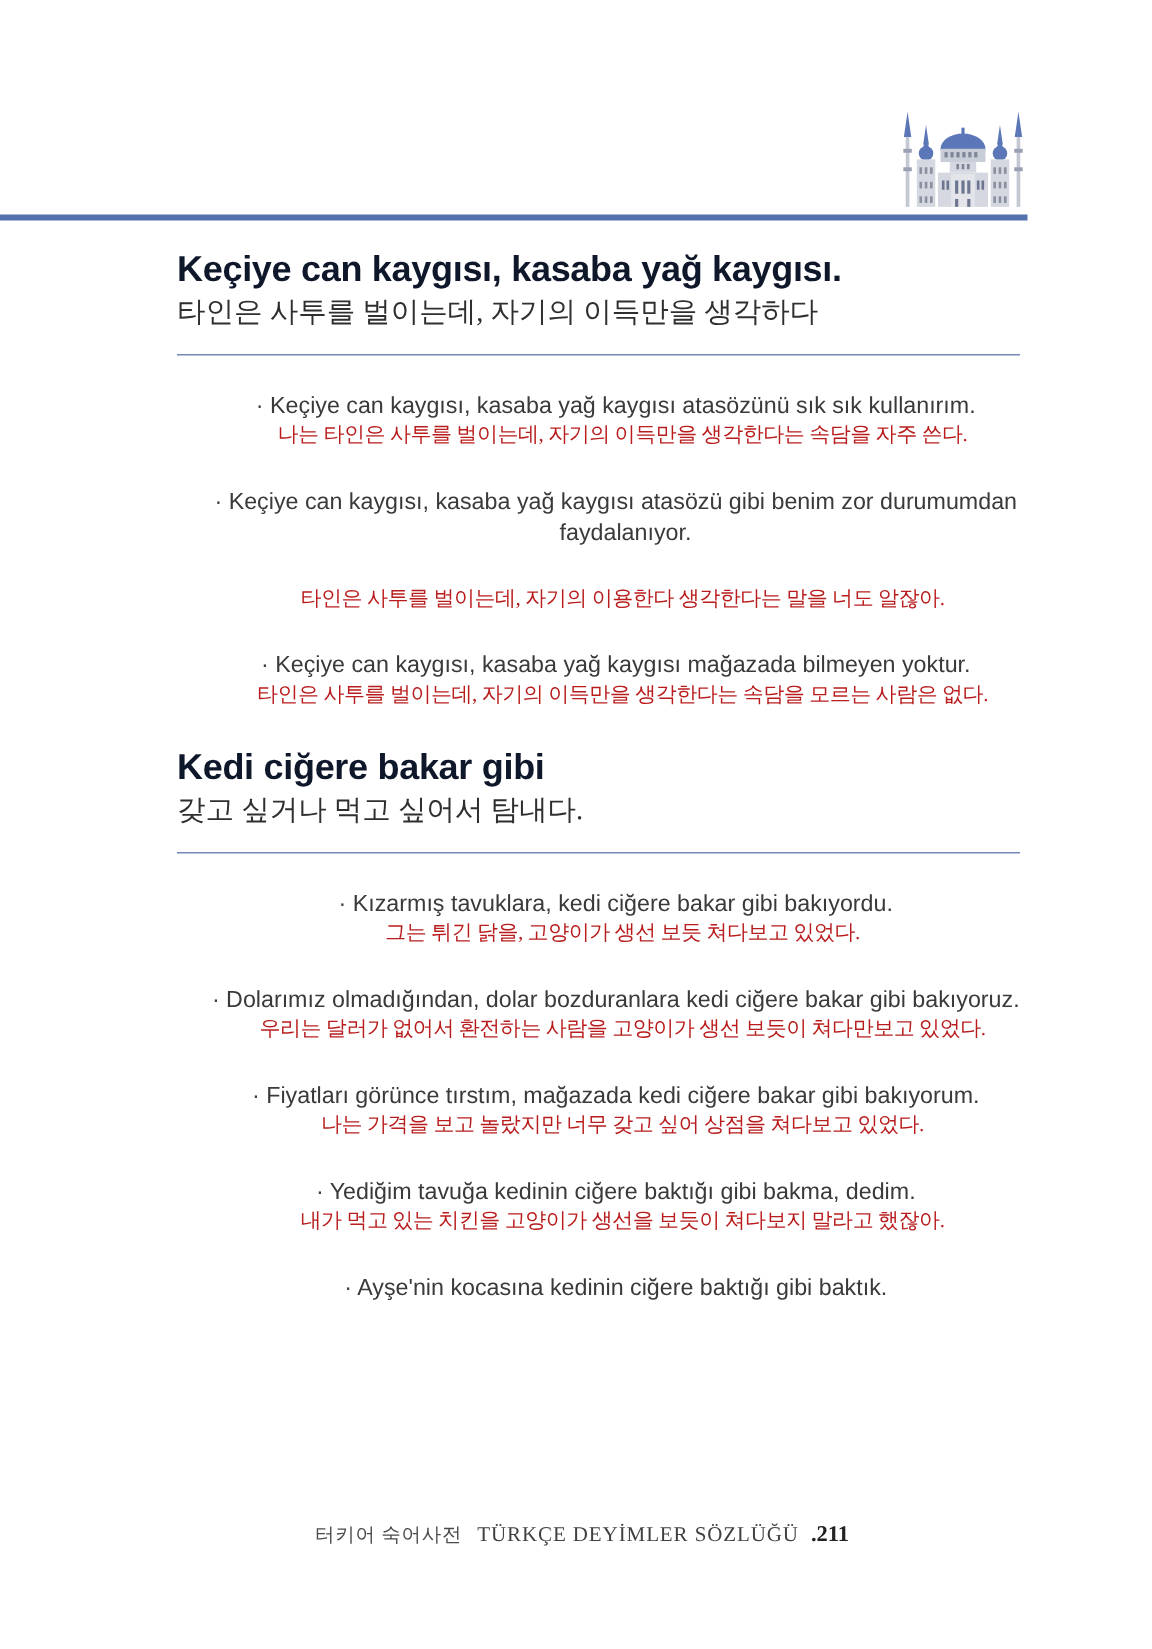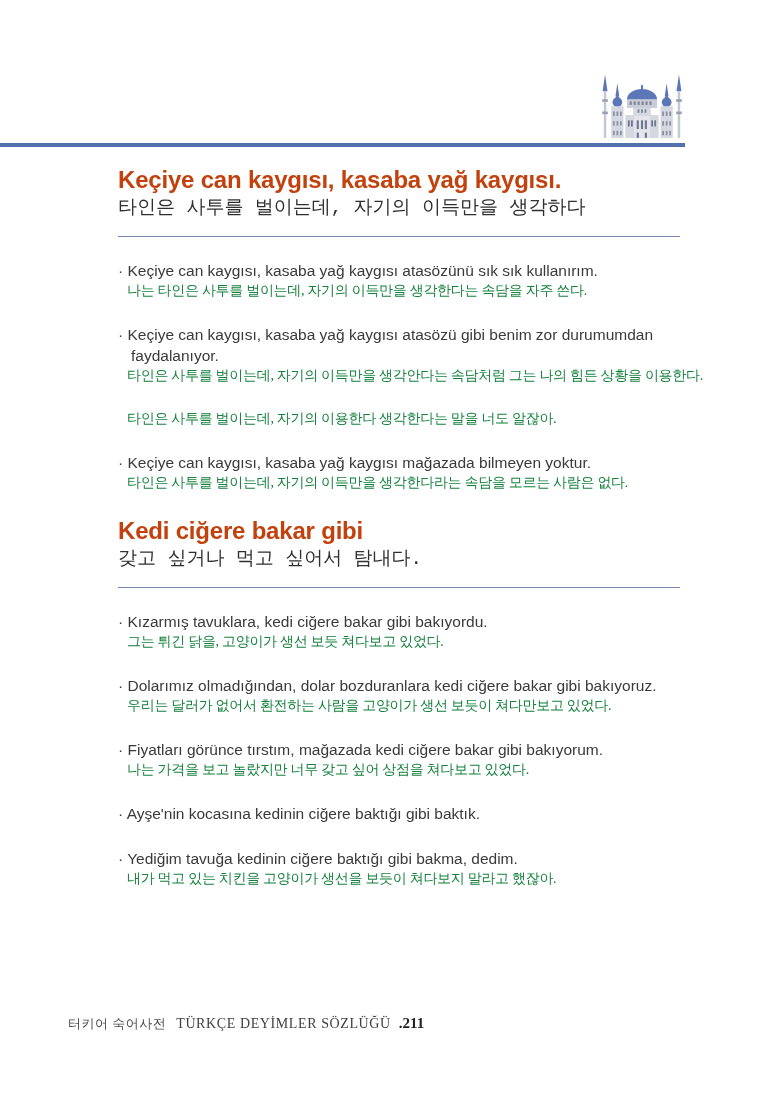--- a/index.html
+++ b/index.html
@@ -14,47 +14,47 @@
   }
   .mosque{
     position:absolute;left:598px;top:72px;width:88px;height:72px;
   }
   
   .content{
     position:absolute;left:118px;top:165px;width:585px;
   }
   .section-title{
     margin:0;font-size:24px;line-height:29px;font-weight:700;
-    color:#c2410c;letter-spacing:-0.2px;
+    color:#0f172a;letter-spacing:-0.2px;
   }
   .section-subtitle{
     margin:1px 0 0 0;font-size:19px;line-height:27px;
-    font-family:Liberation Mono, monospace;color:#2f2f2f;
+    font-family:Liberation Serif, serif;color:#2f2f2f;
   }
   .section-sep{
     border:none;border-top:1.5px solid #7487b6;
     margin:14px 0 0 0;width:562px;
   }
-  .entries{margin:23px 0 0 0;}
+  .entries{margin:23px 0 0 0;text-align:center;}
   .entry{margin:0 0 24px 0;}
   .tr-line{
     font-size:15.5px;line-height:21px;color:#3a3a3a;
     padding-left:13px;text-indent:-13px;
   }
   .bullet{display:inline;}
   .kr-line{
     font-family:"Liberation Serif",serif;
-    font-size:14px;line-height:19px;color:#15803d;
+    font-size:14px;line-height:19px;color:#b91c1c;
     padding-left:9px;letter-spacing:-0.3px;
   }
   .section-2{margin-top:4px;}
   
   .footer{
-    position:absolute;right:100px;top:1014px;width:600px;
-    text-align:left;font-family:"Liberation Serif",serif;
+    position:absolute;right:80px;top:1014px;width:600px;
+    text-align:center;font-family:"Liberation Serif",serif;
     white-space:nowrap;
   }
   .footer-kr{font-size:13px;color:#4a4a4a;letter-spacing:0.5px;}
   .footer-tr{font-size:14px;color:#3f3f3f;letter-spacing:0.6px;margin-left:6px;}
   .footer-page{font-size:15px;font-weight:700;color:#222;margin-left:4px;}
 </style>
 </head>
 <body>
 
 <div class="mosque">
@@ -144,28 +144,27 @@
     <h1 class="section-title">Keçiye can kaygısı, kasaba yağ kaygısı.</h1>
     <div class="section-subtitle">타인은 사투를 벌이는데, 자기의 이득만을 생각하다</div>
     <hr class="section-sep">
     <div class="entries">
       <div class="entry">
         <div class="tr-line"><span class="bullet">·</span> <span>Keçiye can kaygısı, kasaba yağ kaygısı atasözünü sık sık kullanırım.</span></div>
         <div class="kr-line">나는 타인은 사투를 벌이는데, 자기의 이득만을 생각한다는 속담을 자주 쓴다.</div>
       </div>
       <div class="entry">
         <div class="tr-line"><span class="bullet">·</span> <span>Keçiye can kaygısı, kasaba yağ kaygısı atasözü gibi benim zor durumumdan faydalanıyor.</span></div>
-        <div class="kr-line">타인은 사투를 벌이는데, 자기의 이득만을 생각안다는 속담처럼 그는 나의 힘든 상황을 이용한다.</div>
       </div>
       <div class="entry">
         <div class="kr-line">타인은 사투를 벌이는데, 자기의 이용한다 생각한다는 말을 너도 알잖아.</div>
       </div>
       <div class="entry">
         <div class="tr-line"><span class="bullet">·</span> <span>Keçiye can kaygısı, kasaba yağ kaygısı mağazada bilmeyen yoktur.</span></div>
-        <div class="kr-line">타인은 사투를 벌이는데, 자기의 이득만을 생각한다라는 속담을 모르는 사람은 없다.</div>
+        <div class="kr-line">타인은 사투를 벌이는데, 자기의 이득만을 생각한다는 속담을 모르는 사람은 없다.</div>
       </div>
     </div>
   </section>
 
   <section class="section-2">
     <h1 class="section-title">Kedi ciğere bakar gibi</h1>
     <div class="section-subtitle">갖고 싶거나 먹고 싶어서 탐내다.</div>
     <hr class="section-sep">
     <div class="entries">
       <div class="entry">
@@ -174,25 +173,25 @@
       </div>
       <div class="entry">
         <div class="tr-line"><span class="bullet">·</span> <span>Dolarımız olmadığından, dolar bozduranlara kedi ciğere bakar gibi bakıyoruz.</span></div>
         <div class="kr-line">우리는 달러가 없어서 환전하는 사람을 고양이가 생선 보듯이 쳐다만보고 있었다.</div>
       </div>
       <div class="entry">
         <div class="tr-line"><span class="bullet">·</span> <span>Fiyatları görünce tırstım, mağazada kedi ciğere bakar gibi bakıyorum.</span></div>
         <div class="kr-line">나는 가격을 보고 놀랐지만 너무 갖고 싶어 상점을 쳐다보고 있었다.</div>
       </div>
       <div class="entry">
-        <div class="tr-line"><span class="bullet">·</span> <span>Ayşe'nin kocasına kedinin ciğere baktığı gibi baktık.</span></div>
-      </div>
-      <div class="entry">
         <div class="tr-line"><span class="bullet">·</span> <span>Yediğim tavuğa kedinin ciğere baktığı gibi bakma, dedim.</span></div>
         <div class="kr-line">내가 먹고 있는 치킨을 고양이가 생선을 보듯이 쳐다보지 말라고 했잖아.</div>
+      </div>
+      <div class="entry">
+        <div class="tr-line"><span class="bullet">·</span> <span>Ayşe'nin kocasına kedinin ciğere baktığı gibi baktık.</span></div>
       </div>
     </div>
   </section>
 
 </div>
 
 <div class="footer">
   <span class="footer-kr">터키어 숙어사전</span>
   <span class="footer-tr">TÜRKÇE DEYİMLER SÖZLÜĞÜ</span>
   <span class="footer-page">.211</span>

